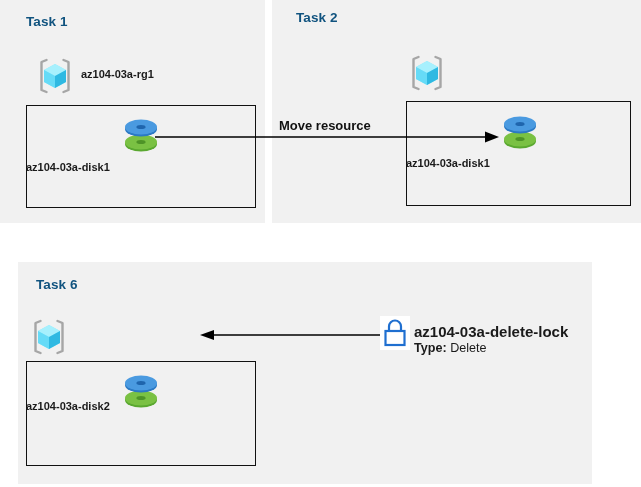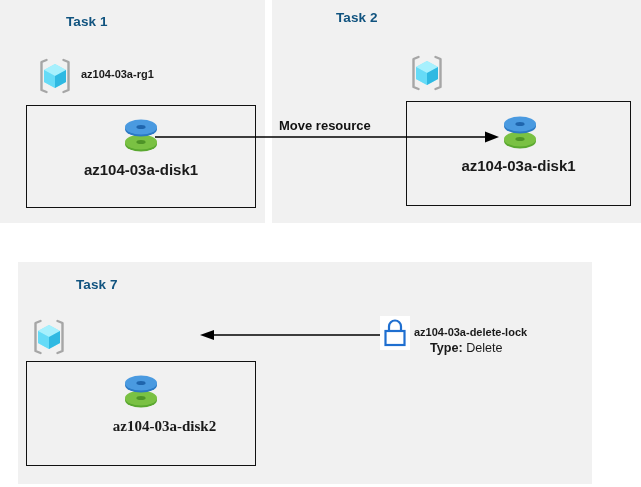--- a/index.html
+++ b/index.html
@@ -28,21 +28,20 @@
   #panel-task2 { left: 272px; top: 0px;   width: 369px; height: 223px; }
   #panel-task3 { left: 18px;  top: 262px; width: 574px; height: 222px; }
 
   .panel-title {
     position: absolute;
     font-size: 13.5px;
     font-weight: bold;
     color: #10537f;
     letter-spacing: 0.1px;
     white-space: nowrap;
-    margin-left: 40px;
   }
   #title-task1 { left: 26px;  top: 14px; }
   #title-task2 { left: 296px; top: 10px; }
   #title-task3 { left: 36px;  top: 277px; }
 
   .inner-box {
     position: absolute;
     background: #f1f1f1;
     border: 1.4px solid #111111;
     box-sizing: border-box;
@@ -89,57 +88,56 @@
     font-weight: bold;
     color: #1a1a1a;
     white-space: nowrap;
   }
   #rg1-label { left: 81px;  top: 68px; }
   #rg2-label { left: 455px; top: 65px; }
   #rg3-label { left: 83px;  top: 329px; }
 
   .disk-label {
     position: absolute;
-    font-size: 15px;
-    font-weight: bold;
-    color: #1a1a1a;
-    white-space: nowrap;
-    text-align: center;
+    font-size: 11px;
+    font-weight: bold;
+    color: #1a1a1a;
+    white-space: nowrap;
   }
   #disk1-label { left: 26px;  top: 161px; width: 230px; }
   #disk2-label { left: 406px; top: 157px; width: 225px; }
-  #disk3-label { left: 26px;  top: 418px; width: 277px; font-family: Liberation Serif, serif; }
+  #disk3-label { left: 26px;  top: 400px; width: 277px; }
 
   #move-label {
     position: absolute;
     left: 279px; top: 118px;
     font-size: 13px;
     font-weight: bold;
     color: #111111;
     white-space: nowrap;
   }
 
   #lock-label {
     position: absolute;
     left: 414px; top: 324px;
     white-space: nowrap;
     line-height: 16px;
   }
   #lock-name {
     display: block;
-    font-size: 11px;
+    font-size: 15px;
     font-weight: bold;
     color: #1a1a1a;
   }
   #lock-type-line {
     display: block;
     font-size: 12.6px;
     color: #1a1a1a;
   }
-  #lock-type-key { font-weight: bold; margin-left: 16px; }
+  #lock-type-key { font-weight: bold; }
   #lock-type-val { font-weight: normal; }
 
   
   .arrow-svg {
     position: absolute;
     pointer-events: none;
   }
   #arrow-move { left: 155px; top: 125px; width: 345px; height: 24px; }
   #arrow-lock { left: 200px; top: 327px; width: 185px; height: 16px; }
 </style>
@@ -203,21 +201,21 @@
   </div>
   <div class="disk-label" id="disk2-label">az104-03a-disk1</div>
 
   <svg class="arrow-svg" id="arrow-move" viewBox="0 0 345 24" xmlns="http://www.w3.org/2000/svg">
     <line x1="0" y1="12" x2="332" y2="12" stroke="#000000" stroke-width="1.6"></line>
     <polygon points="344,12 330,6.6 330,17.4" fill="#000000"></polygon>
   </svg>
   <div id="move-label">Move resource</div>
 
   <div class="panel" id="panel-task3"></div>
-  <div class="panel-title" id="title-task3">Task 7</div>
+  <div class="panel-title" id="title-task3">Task 6</div>
 
   <div class="rg-icon" id="rg3-icon">
     <svg viewBox="0 0 38 38" xmlns="http://www.w3.org/2000/svg">
       <path d="M10.5 3 L5.5 5 L5.5 33 L10.5 35" fill="none" stroke="#a6a6a6" stroke-width="2.4" stroke-linecap="round" stroke-linejoin="round"></path>
       <path d="M27.5 3 L32.5 5 L32.5 33 L27.5 35" fill="none" stroke="#a6a6a6" stroke-width="2.4" stroke-linecap="round" stroke-linejoin="round"></path>
       <path d="M19 7 L30 13 L30 25 L19 31 L8 25 L8 13 Z" fill="#8ae9fc"></path>
       <path d="M19 7 L30 13 L19 19 L8 13 Z" fill="#a7f0fd"></path>
       <path d="M19 19 L30 13 L30 25 L19 31 Z" fill="#2fb9e2"></path>
       <path d="M19 19 L8 13 L8 25 L19 31 Z" fill="#66dbf7"></path>
     </svg>

